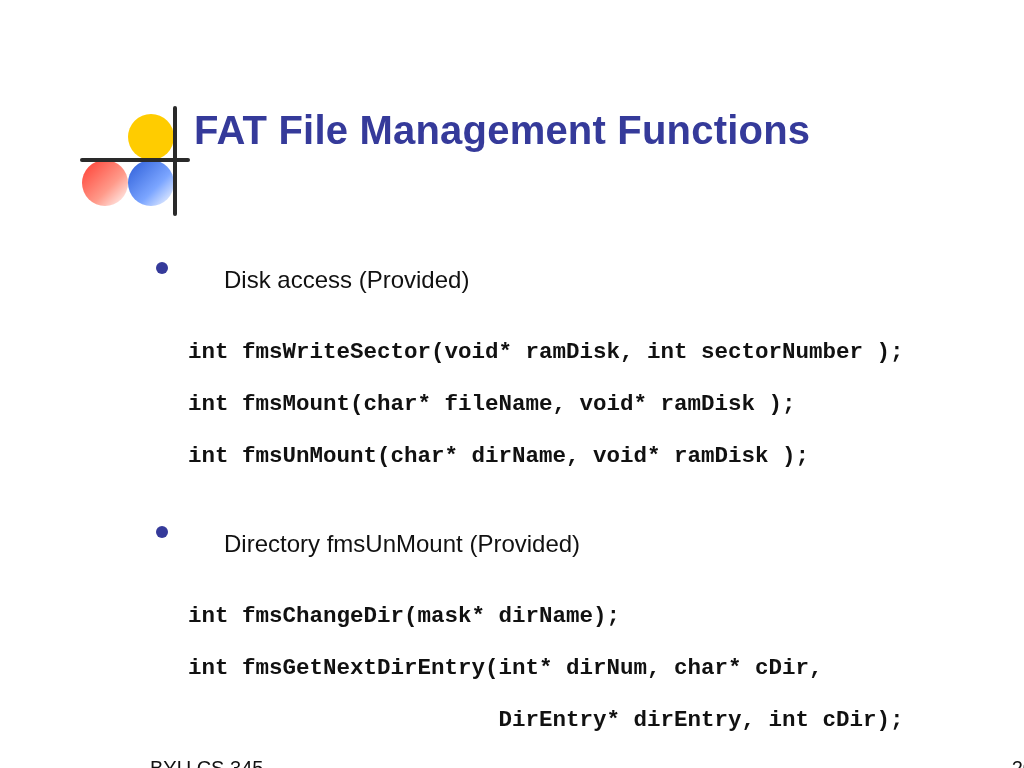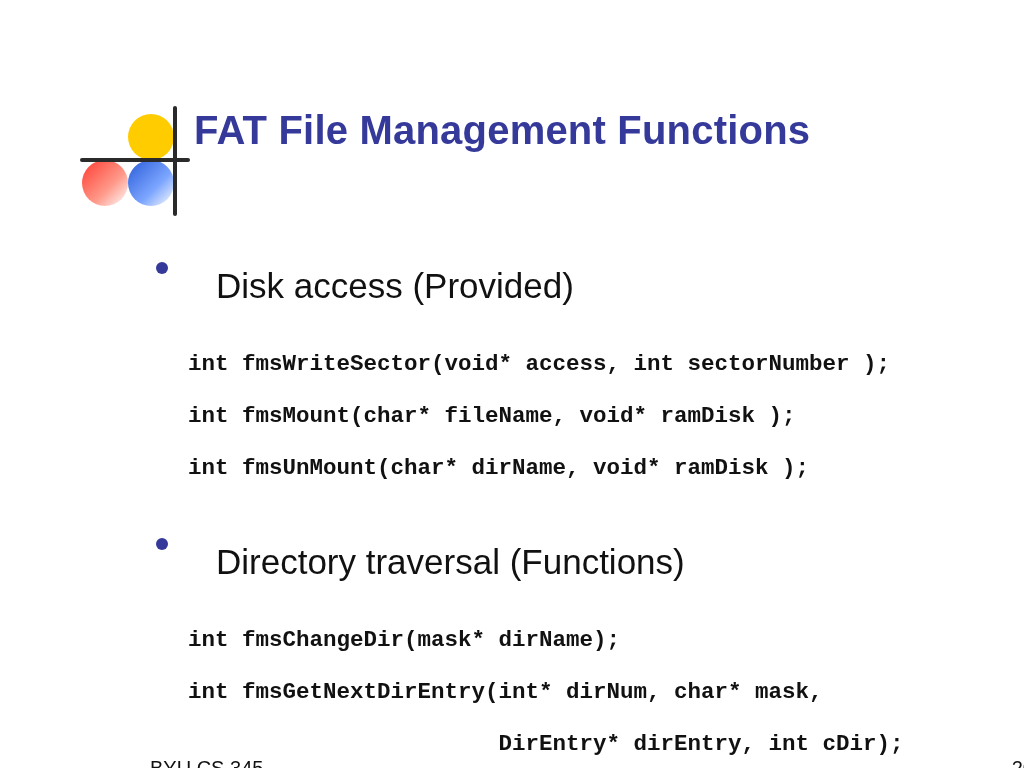--- a/index.html
+++ b/index.html
@@ -18,21 +18,21 @@
 
   .title { position: absolute; left: 130px; top: 44px; width: 870px;
            font-size: 40px; font-weight: bold; color: #353a9a; letter-spacing: 0.2px; }
 
   .title-underline { position: absolute; left: 0; top: 124px; width: 1024px; height: 3px;
                      background: linear-gradient(to right, #444 0%, #444 30%, #aaa 55%, #fff 90%);
                      z-index: -1; }
 
   .content { position: absolute; left: 60px; top: 170px; width: 910px; }
 
-  .bullet { display: flex; align-items: flex-start; gap: 16px; font-size: 35px; color: #111;
+  .bullet { display: flex; align-items: flex-start; gap: 24px; font-size: 24px; color: #111;
             margin-bottom: 24px; }
   .bullet-marker { width: 12px; height: 12px; background: #353a9a; margin-top: 12px; flex: 0 0 auto; }
 
   .code-block { margin-left: 48px; margin-bottom: 40px; }
   .code-line { font-family: "Courier New", Courier, monospace; font-size: 22.5px; font-weight: bold;
                color: #111; white-space: pre; line-height: 1.6; }
 
   .footer { position: absolute; left: 0; bottom: 18px; width: 1024px; height: 28px;
             display: flex; align-items: center; font-size: 20px; color: #111; }
   .footer-left   { position: absolute; left: 70px; }
@@ -56,32 +56,32 @@
 
   <div class="title">FAT File Management Functions</div>
 
   <div class="content">
 
     <div class="bullet">
       <div class="bullet-marker"></div>
       <div>Disk access (Provided)</div>
     </div>
     <div class="code-block">
-      <div class="code-line">int fmsWriteSector(void* access, int sectorNumber );</div>
+      <div class="code-line">int fmsWriteSector(void* ramDisk, int sectorNumber );</div>
       <div class="code-line">int fmsMount(char* fileName, void* ramDisk );</div>
       <div class="code-line">int fmsUnMount(char* dirName, void* ramDisk );</div>
     </div>
 
     <div class="bullet">
       <div class="bullet-marker"></div>
-      <div>Directory traversal (Functions)</div>
+      <div>Directory fmsUnMount (Provided)</div>
     </div>
     <div class="code-block">
       <div class="code-line">int fmsChangeDir(mask* dirName);</div>
-      <div class="code-line">int fmsGetNextDirEntry(int* dirNum, char* mask,</div>
+      <div class="code-line">int fmsGetNextDirEntry(int* dirNum, char* cDir,</div>
       <div class="code-line">                       DirEntry* dirEntry, int cDir);</div>
     </div>
 
   </div>
 
   <div class="footer">
     <div class="footer-left">BYU CS 345</div>
     <div class="footer-right">20</div>
   </div>
 

